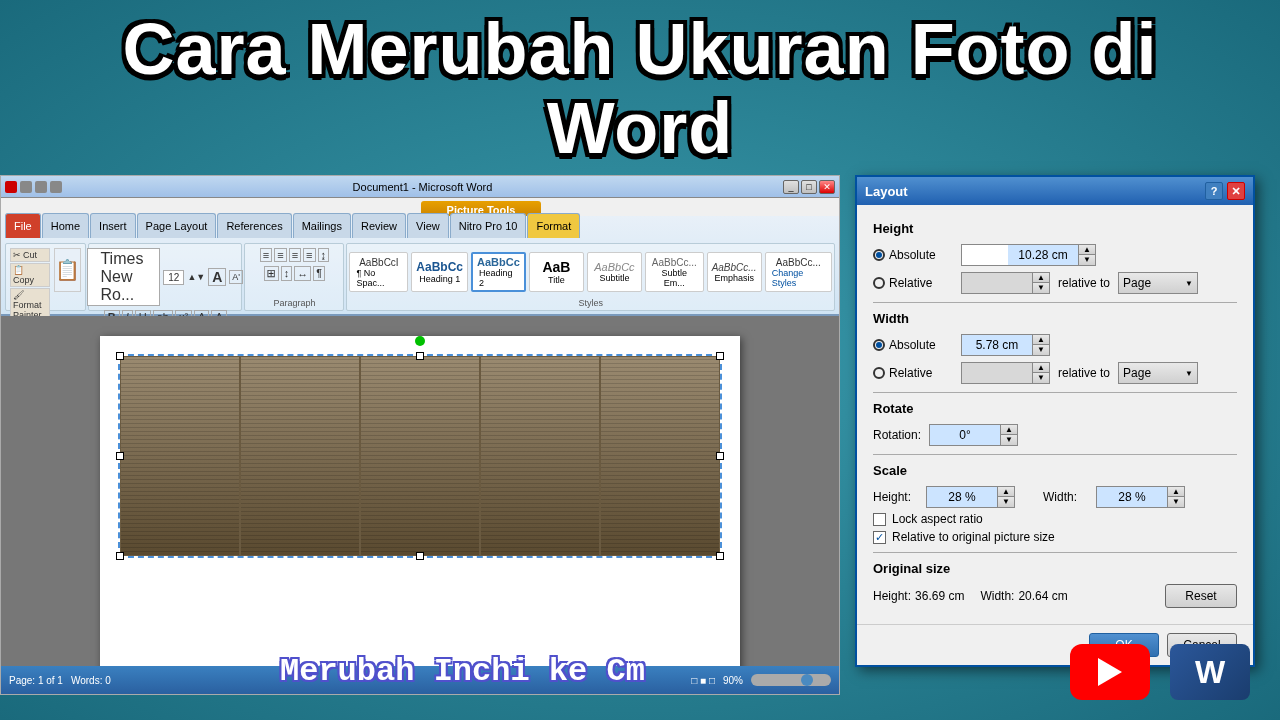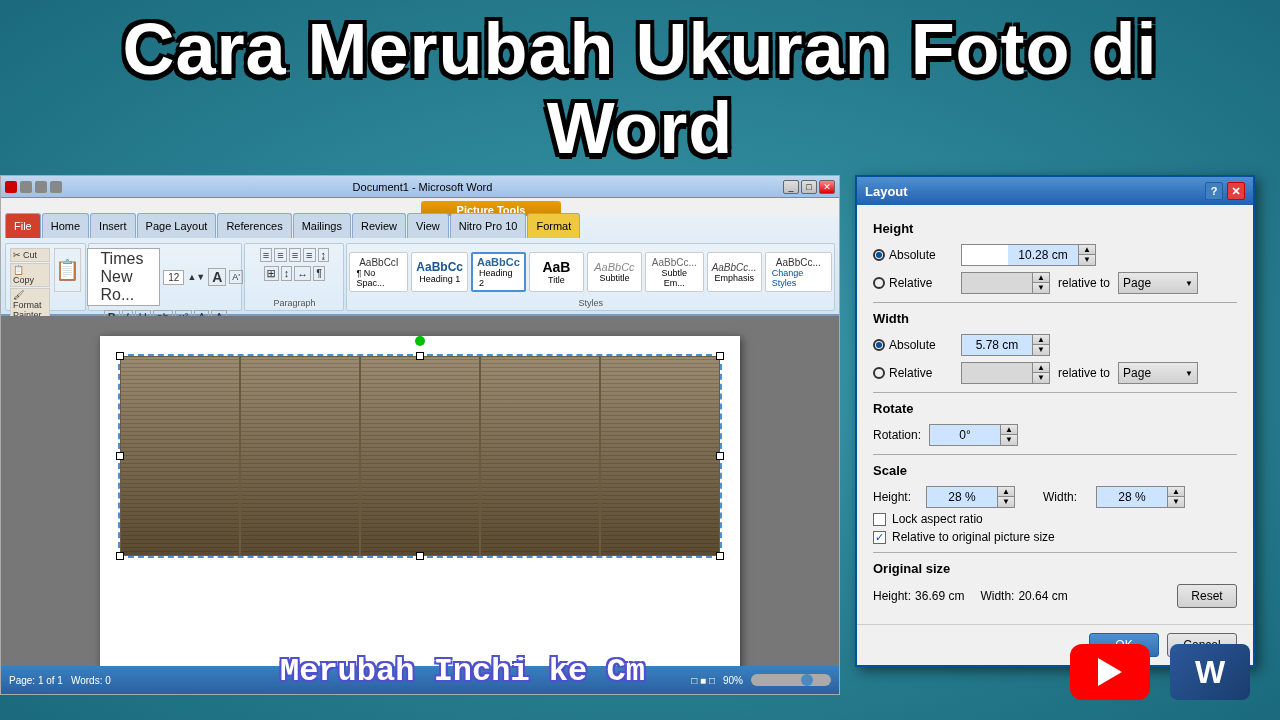--- a/index.html
+++ b/index.html
@@ -92,21 +92,21 @@
       height: 18px;
       display: flex;
       align-items: center;
       justify-content: center;
       font-size: 11px;
       font-weight: bold;
       color: white;
       position: absolute;
       top: 25px;
       left: 420px;
-      width: 140px;
+      width: 120px;
       border-radius: 3px 3px 0 0;
     }
 
     
     .ribbon {
       position: absolute;
       top: 40px;
       left: 0;
       right: 0;
       height: 100px;
@@ -515,21 +515,21 @@
       align-items: center;
       justify-content: center;
       background: linear-gradient(to bottom, #e8e8e8, #d0d0d0);
     }
     .dialog-btn.primary {
       background: linear-gradient(to bottom, #5090d0, #3070b0);
       color: white;
       border-color: #2060a0;
     }
     .dialog-btn.reset-btn {
-      width: 60px;
+      width: 72px;
     }
 
     
     .bottom-text {
       position: absolute;
       bottom: 30px;
       left: 280px;
       font-size: 32px;
       font-weight: 900;
       color: white;

